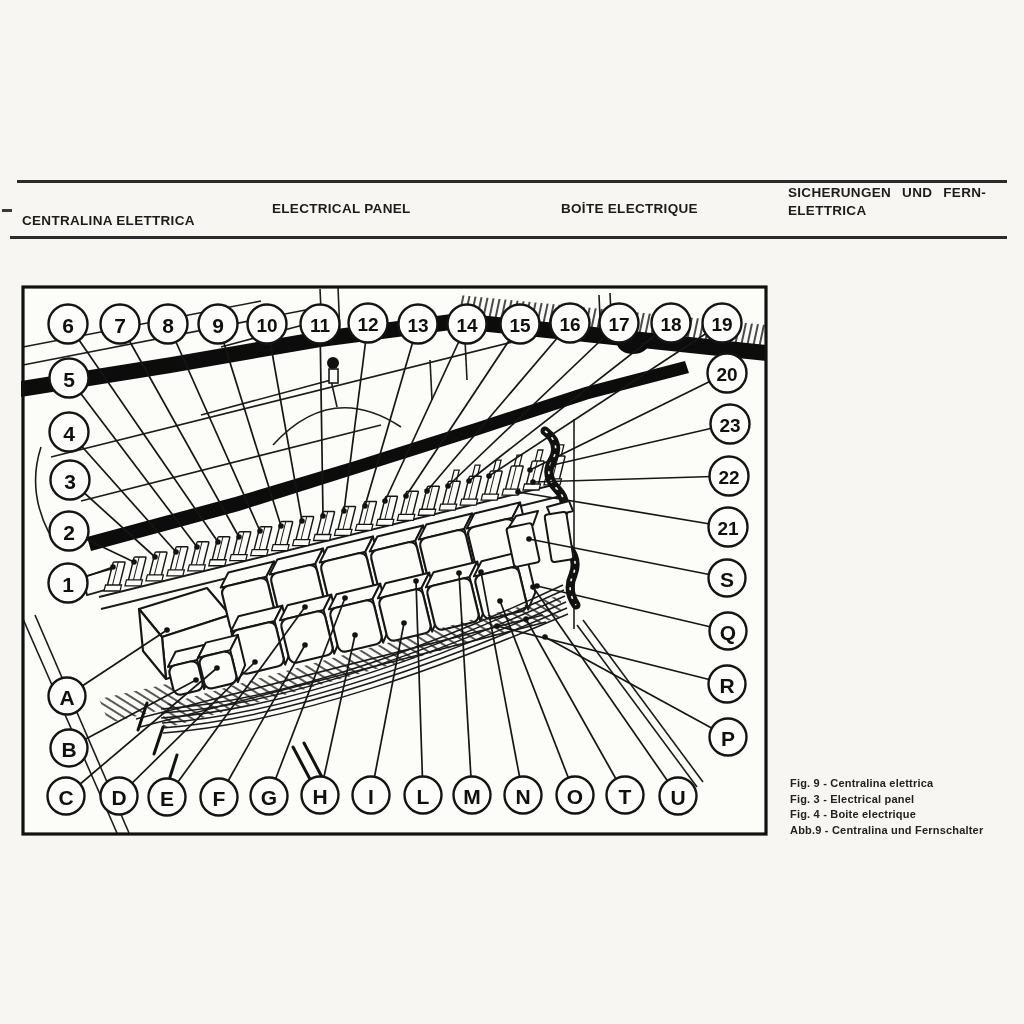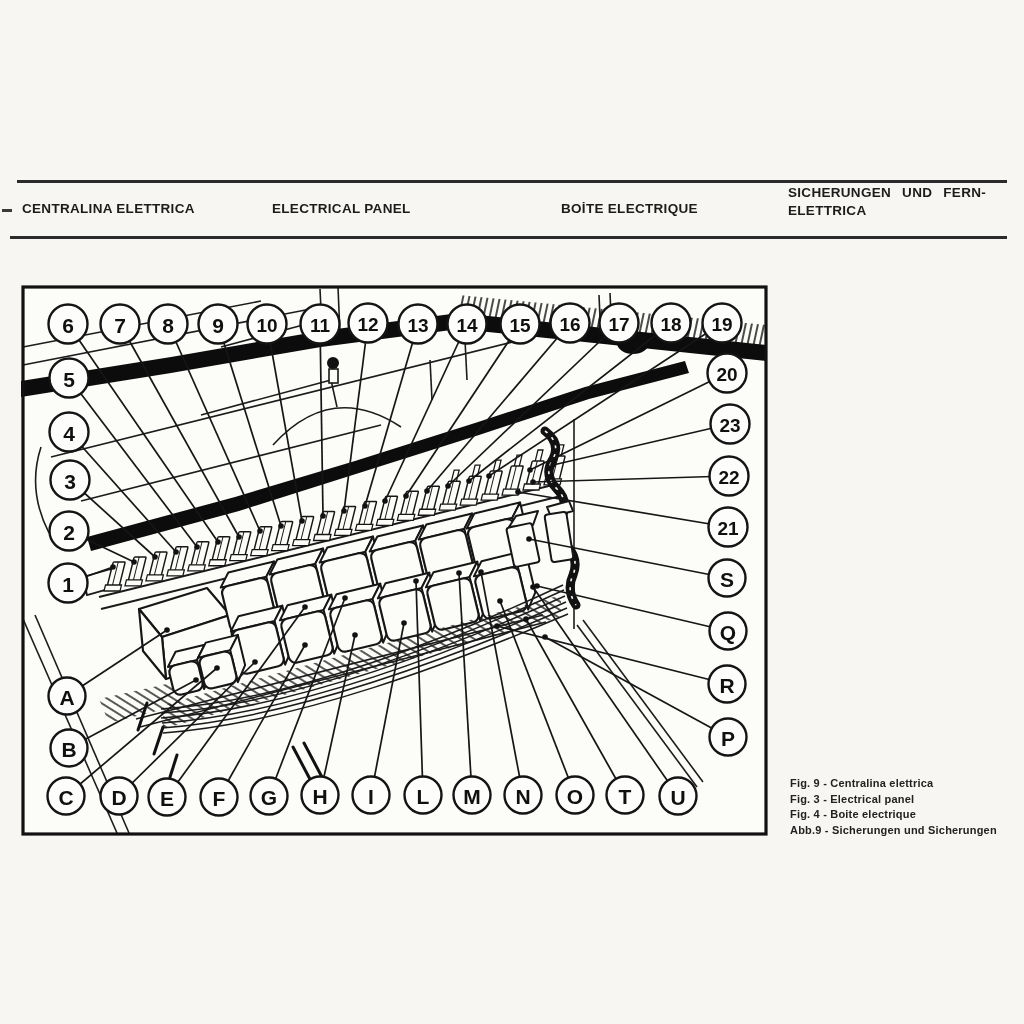--- a/index.html
+++ b/index.html
@@ -11,21 +11,21 @@
   }
   .rule{position:absolute;background:#2b2b2b;height:2.5px;}
   .rule.top{left:17px;top:180px;width:990px;}
   .rule.bottom{left:10px;top:236px;width:997px;}
   .margin-dash{position:absolute;left:2px;top:209px;width:10px;height:2.5px;background:#3a3a3a;}
   .hcol{
     position:absolute;top:201px;
     font-size:13.5px;font-weight:700;letter-spacing:.3px;
     white-space:nowrap;color:#1c1c1c;
   }
-  .hcol.c1{left:22px;}
+  .hcol.c1{left:22px;margin-top:12px;}
   .hcol.c2{left:272px;}
   .hcol.c3{left:561px;}
   .hcol.c4{left:788px;top:184px;width:222px;white-space:normal;line-height:18px;}
   .hcol.c4 .l1{display:block;word-spacing:7px;}
   .figure-wrap{position:absolute;left:21px;top:285px;width:747px;height:551px;}
   .caption{
     position:absolute;left:790px;top:776px;width:230px;
     font-size:11px;font-weight:700;line-height:15.5px;color:#222;
     letter-spacing:.2px;white-space:nowrap;
   }
@@ -589,14 +589,14 @@
       </g>
 
   <rect x="2" y="2" width="743" height="547" fill="none" stroke="#111" stroke-width="3.2"></rect>
 </svg>
 </div>
 
 <div class="caption">
   <div>Fig. 9 -  Centralina elettrica</div>
   <div>Fig. 3 - Electrical panel</div>
   <div>Fig. 4 - Boite electrique</div>
-  <div>Abb.9 - Sicherungen und Sicherungen</div>
+  <div>Abb.9 - Centralina und Fernschalter</div>
 </div>
 
 </body></html>

